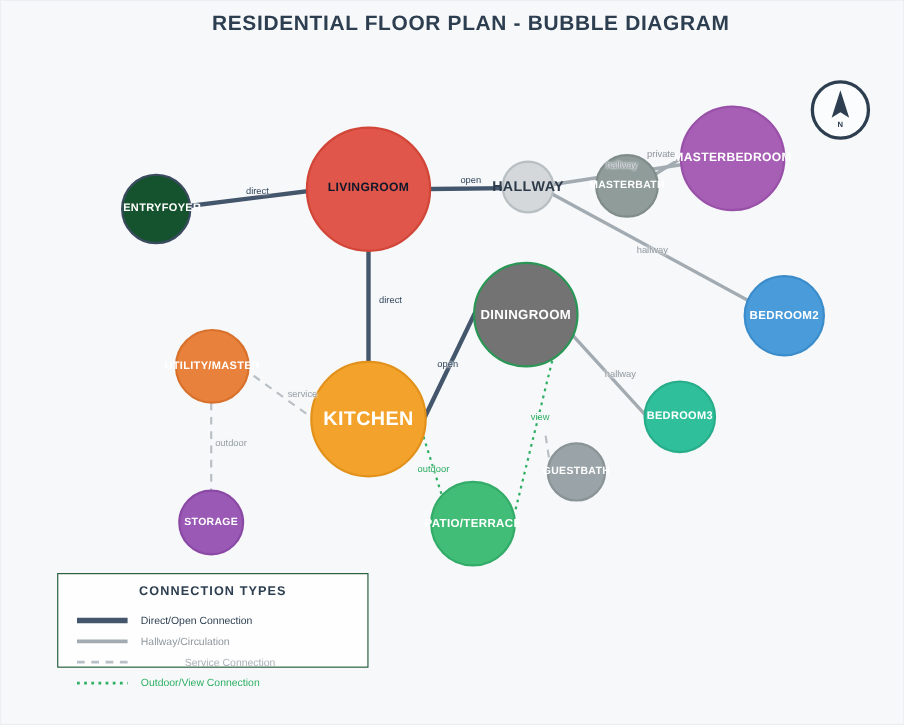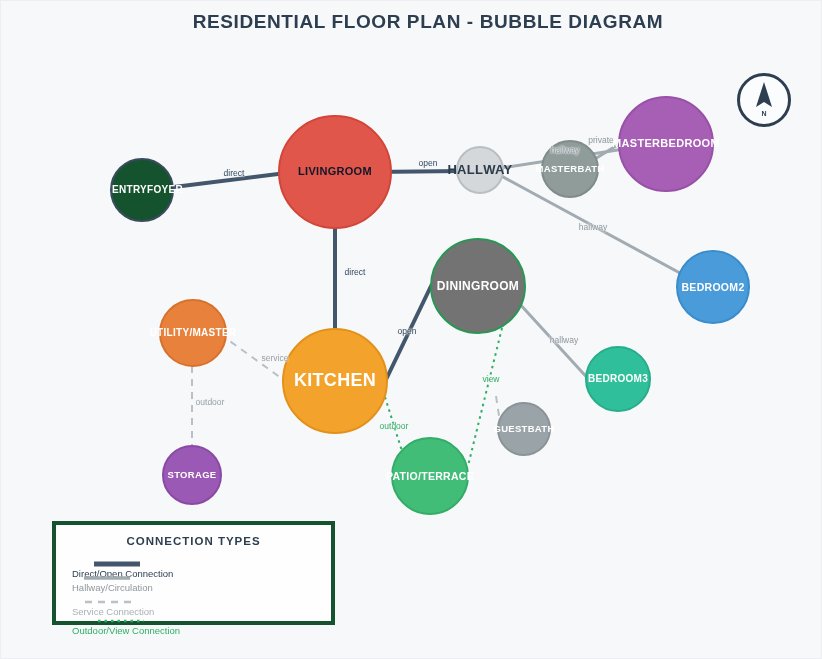--- a/index.html
+++ b/index.html
@@ -11,25 +11,25 @@
   .node{position:absolute;border-radius:50%;box-sizing:border-box;border:2px solid;
         display:flex;align-items:center;justify-content:center;
         text-align:center;font-weight:700;letter-spacing:.3px;line-height:1.4;cursor:default;}
   .edge-label{position:absolute;transform:translate(-50%,-50%);font-size:8.5px;white-space:nowrap;
         text-shadow:0 0 2px rgba(247,248,250,.95),0 0 2px rgba(247,248,250,.95),0 0 3px rgba(247,248,250,.9);}
   .compass{position:absolute;left:737px;top:73px;width:54px;height:54px;border-radius:50%;
         background:#fbfcfd;border:3px solid #2c3e50;box-sizing:border-box;}
   .compass svg{position:absolute;left:0;top:0;}
   .compass .n{position:absolute;left:0;top:34px;width:100%;text-align:center;
         font-size:7px;font-weight:700;color:#2c3e50;}
-  .legend{position:absolute;left:52px;top:521px;width:283px;height:104px;background:#fefefe;
-        border:4px solid #14532d;box-sizing:border-box;}
+  .legend{position:absolute;left:52px;top:521px;width:283px;height:86px;background:#fefefe;
+        border:1px solid #14532d;box-sizing:border-box;}
   .legend-title{position:absolute;top:10px;left:0;width:100%;text-align:center;
         font-size:11.5px;font-weight:700;color:#2c3e50;letter-spacing:1px;}
-  .legend-row{position:absolute;left:16px;height:14px;display:flex;align-items:center;flex-direction:column;}
+  .legend-row{position:absolute;left:16px;height:14px;display:flex;align-items:center;}
   .legend-row svg{width:48px;height:8px;margin-right:11px;flex:none;}
   .legend-row .lbl{font-size:9.5px;}
 </style>
 </head>
 <body>
 
 <div class="canvas">
   <div class="title">RESIDENTIAL FLOOR PLAN - BUBBLE DIAGRAM</div>
 
   <svg id="edges" viewBox="0 0 822 659">
@@ -130,21 +130,21 @@
             <line x1="1" y1="4" x2="47" y2="4" stroke="#44566b" stroke-width="5"></line>
           </svg>
           <span class="lbl" style="color: rgb(44, 62, 80);">Direct/Open Connection</span>
         </div>
         <div class="legend-row" style="top: 54px; justify-content: flex-end;">
           <svg viewBox="0 0 48 8">
             <line x1="1" y1="4" x2="47" y2="4" stroke="#a2abb1" stroke-width="3.5"></line>
           </svg>
           <span class="lbl" style="color: rgb(143, 151, 157);">Hallway/Circulation</span>
         </div>
-        <div class="legend-row" style="top: 73px;">
+        <div class="legend-row" style="top: 73px; gap: 40px;">
           <svg viewBox="0 0 48 8">
             <line x1="1" y1="4" x2="47" y2="4" stroke="#b9c0c6" stroke-width="2.5" stroke-dasharray="7,6"></line>
           </svg>
           <span class="lbl" style="color: rgb(169, 177, 183);">Service Connection</span>
         </div>
         <div class="legend-row" style="top: 92px;">
           <svg viewBox="0 0 48 8">
             <line x1="1" y1="4" x2="47" y2="4" stroke="#2eaf64" stroke-width="2.5" stroke-dasharray="2.5,4"></line>
           </svg>
           <span class="lbl" style="color: rgb(46, 175, 100);">Outdoor/View Connection</span>

